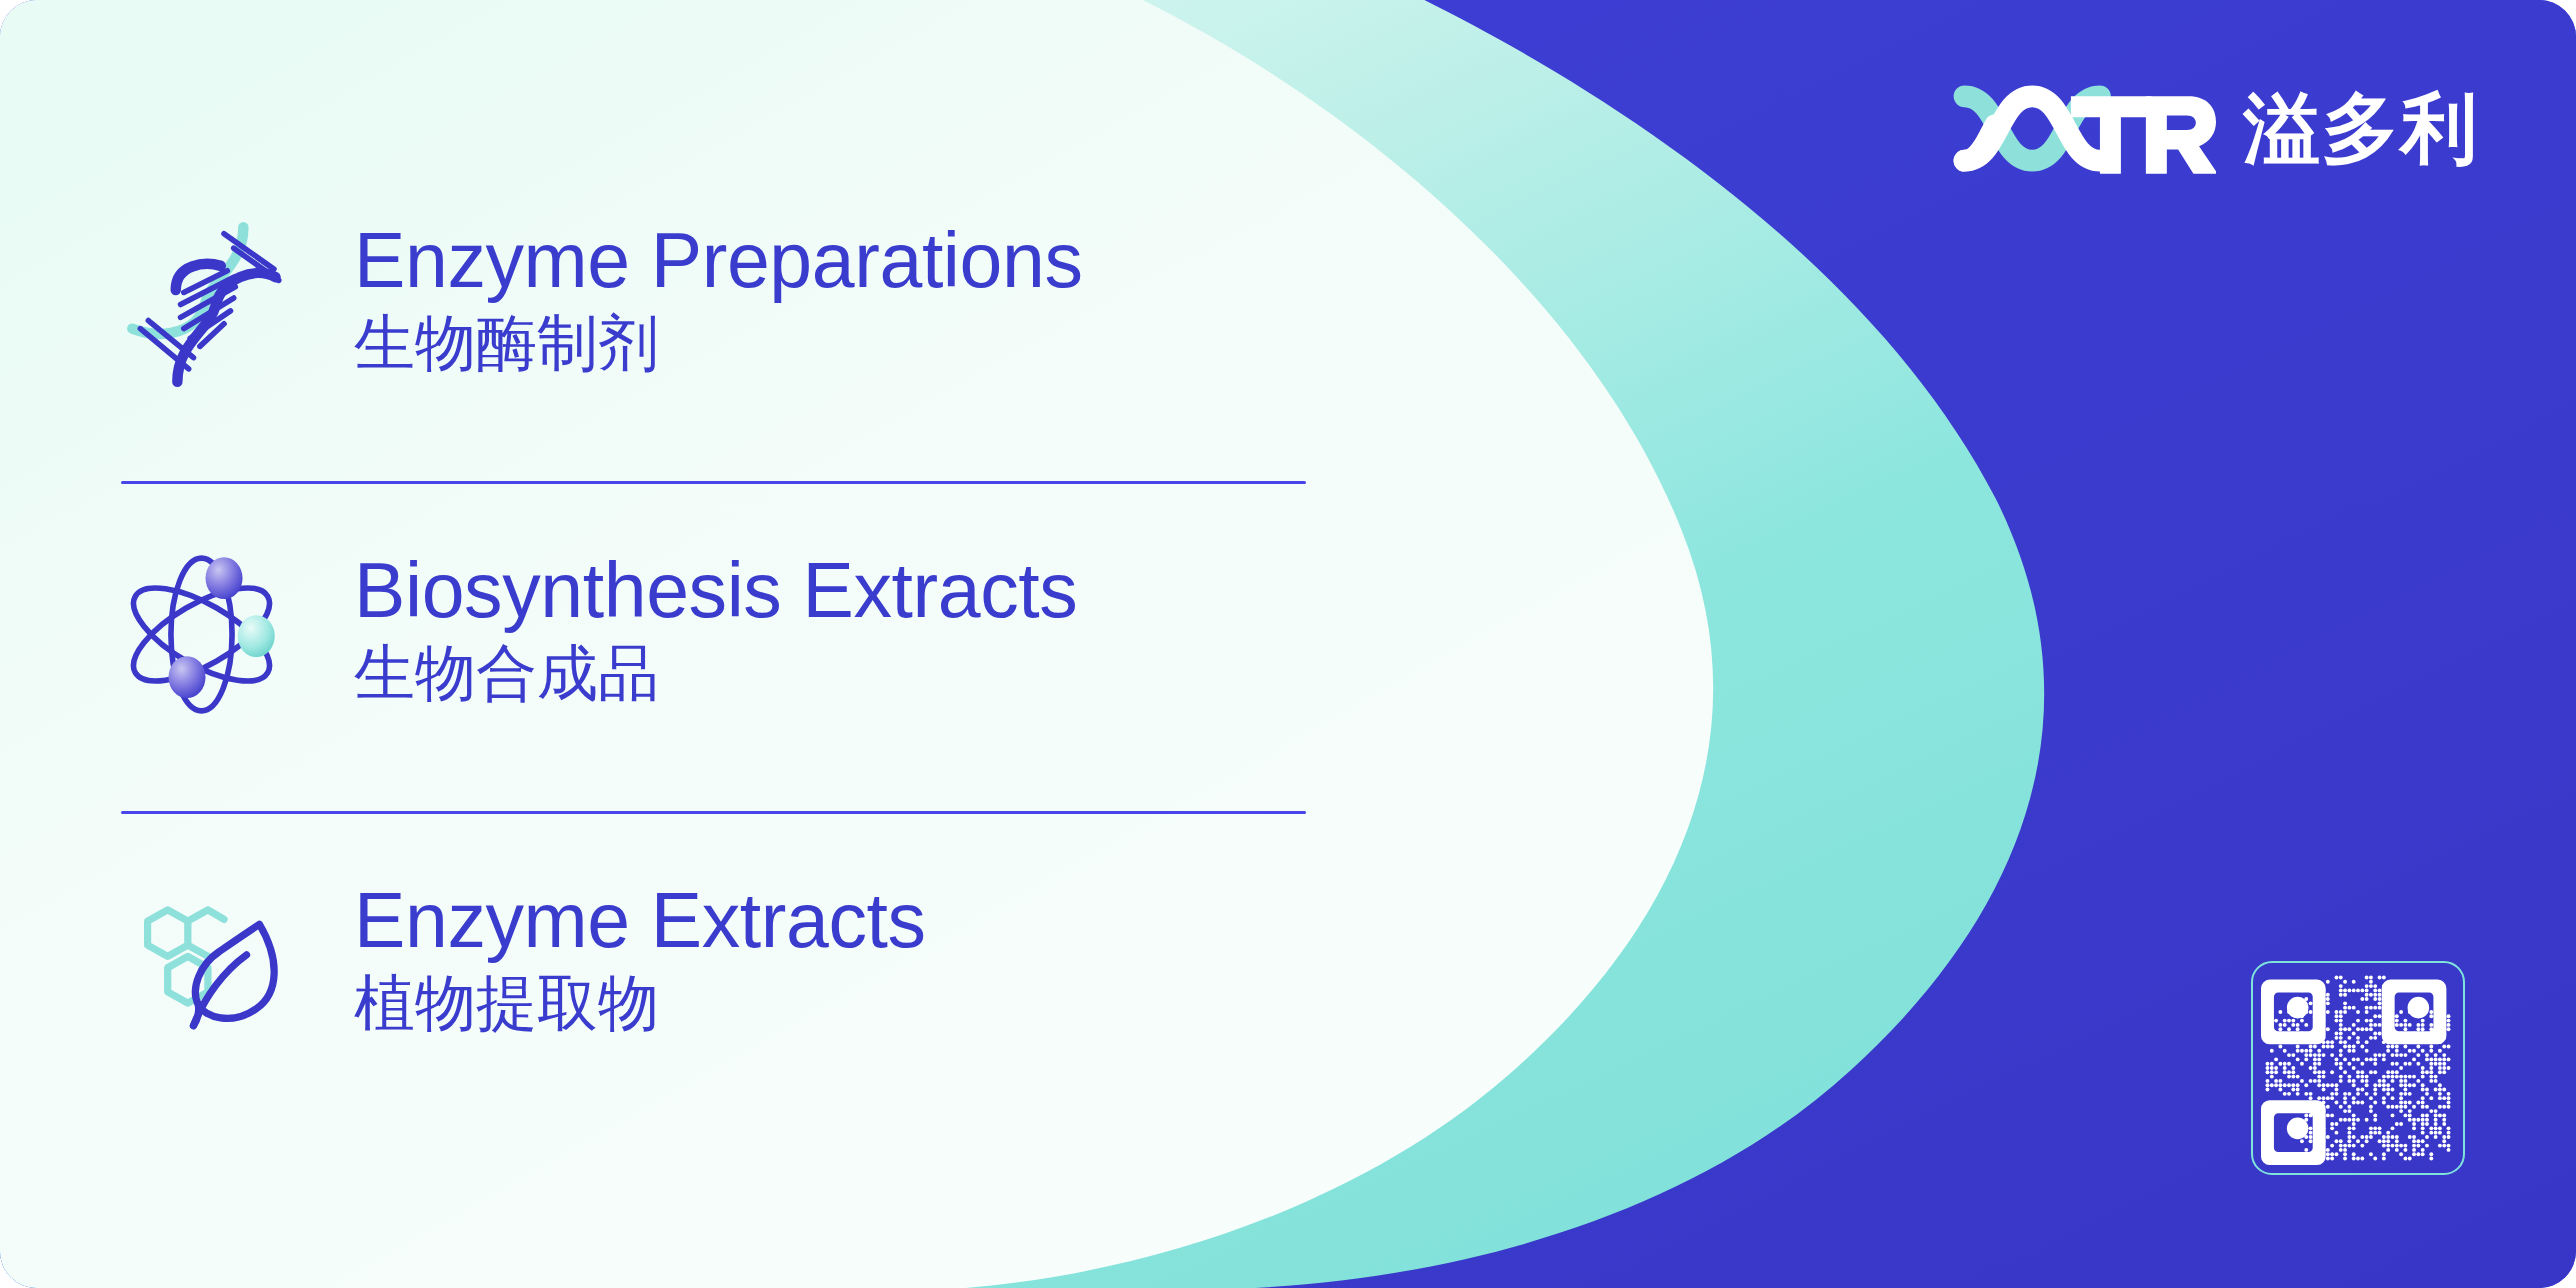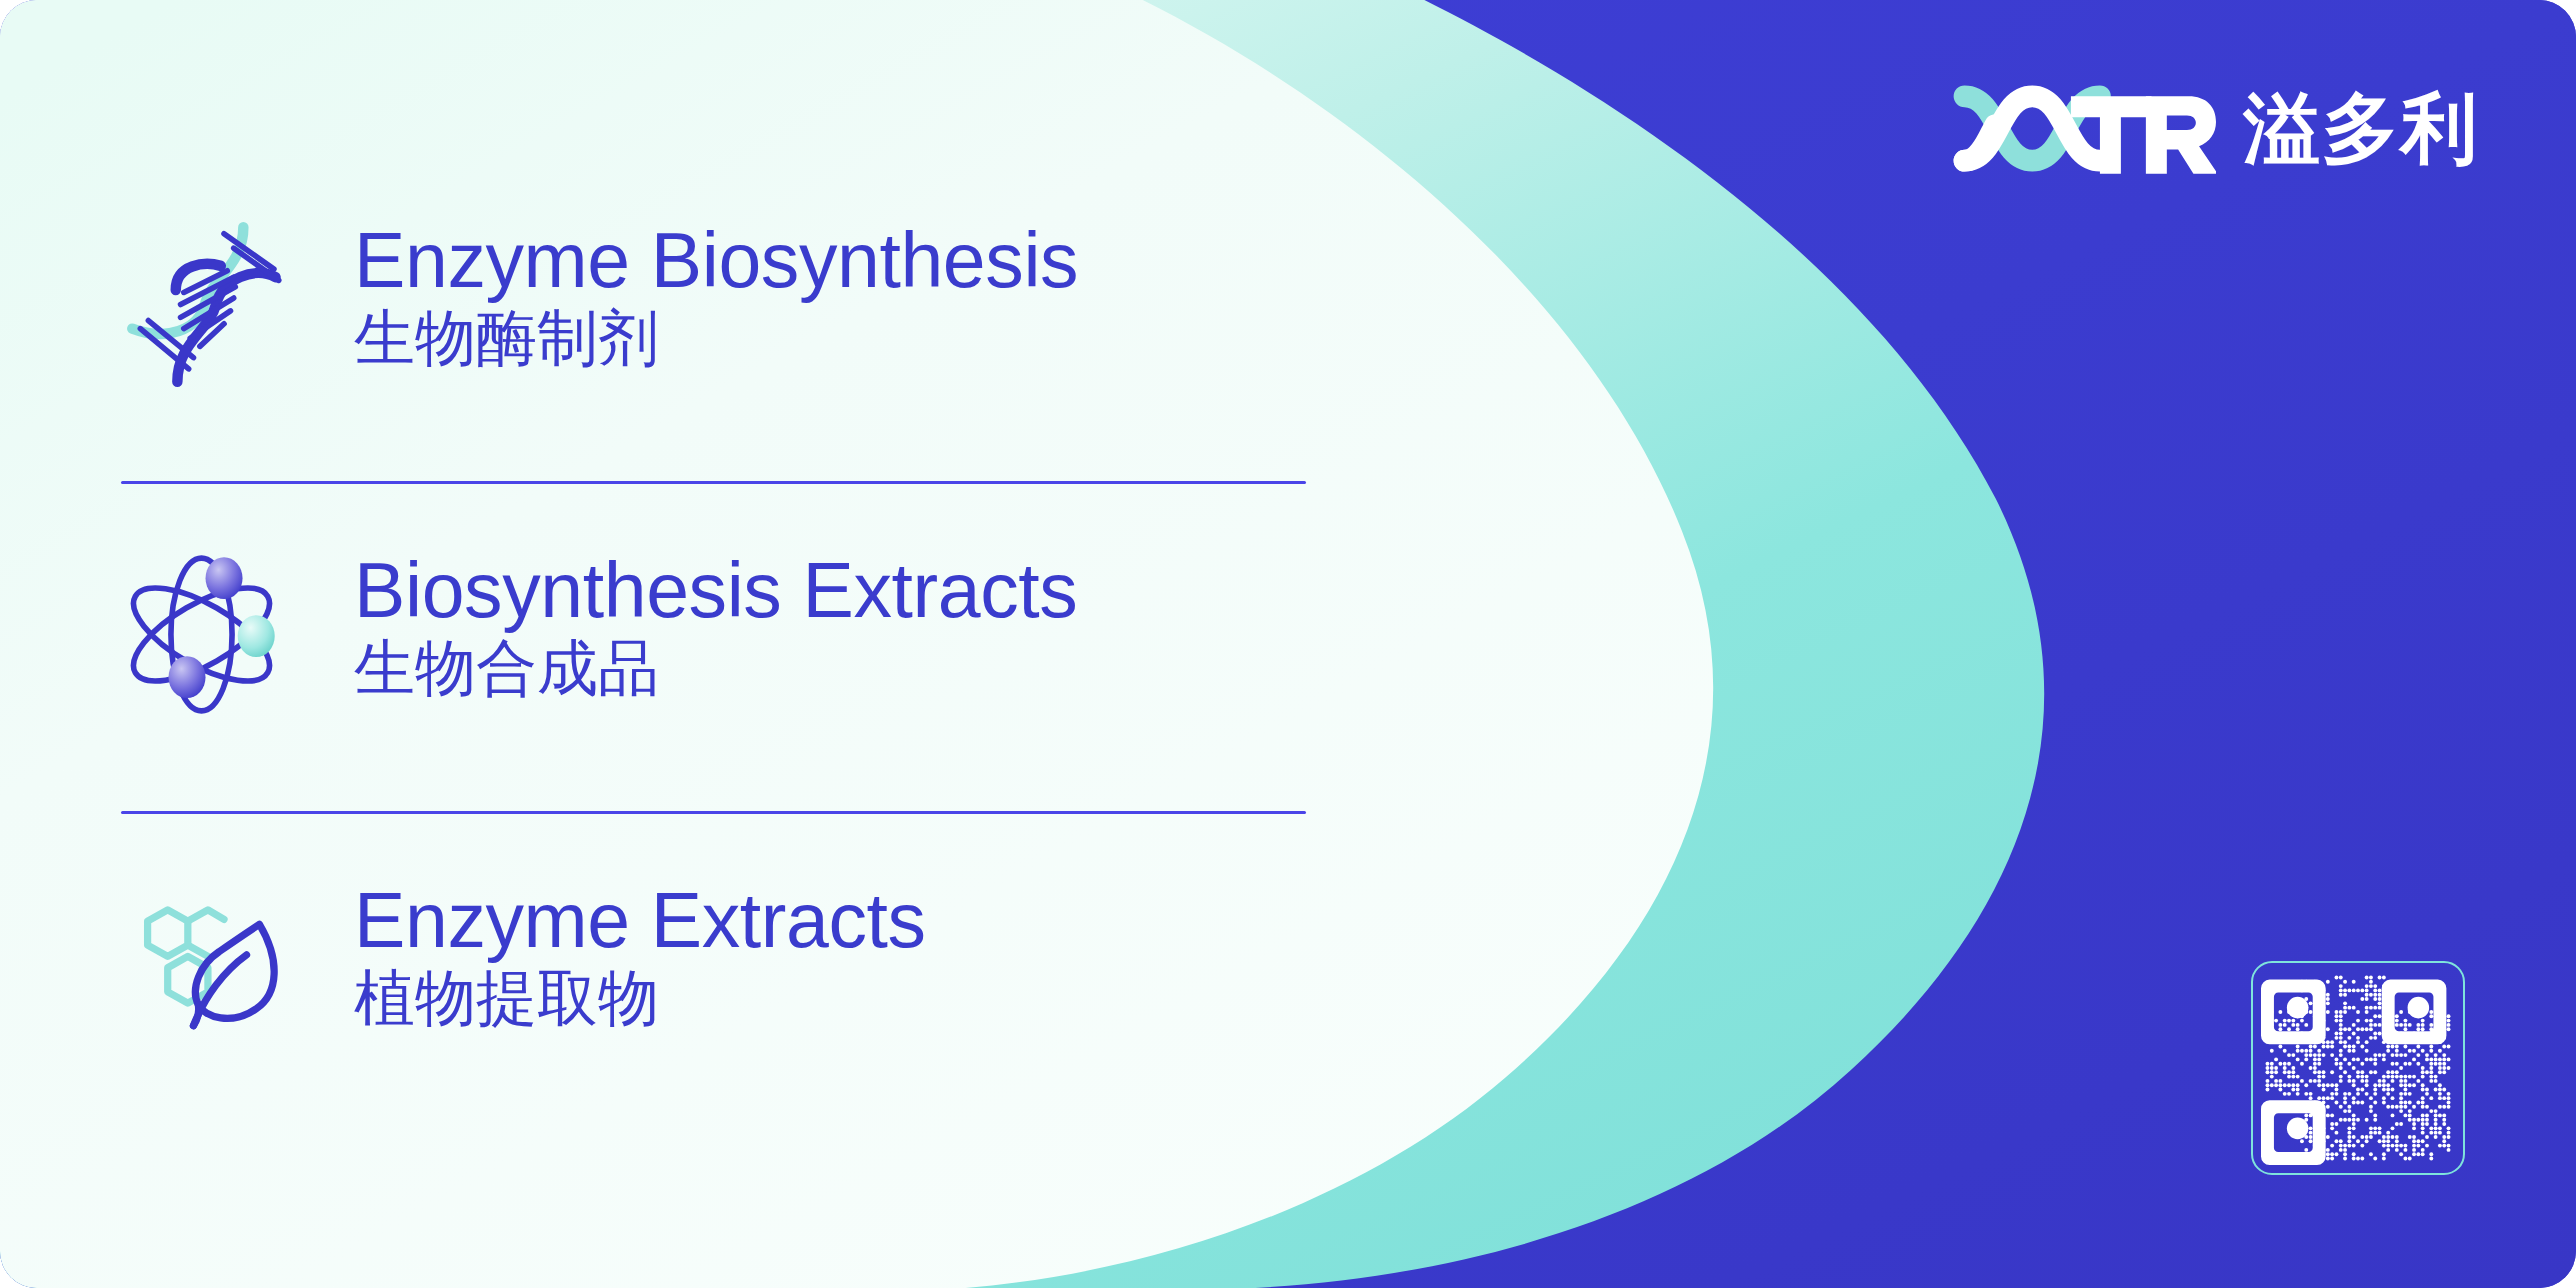--- a/index.html
+++ b/index.html
@@ -52,21 +52,21 @@
     font-weight:400;
     letter-spacing:-0.4px;
     white-space:nowrap;
   }
   .title-cn{
     font-size:61px;
     line-height:1.45;
     color:#3a3ccd;
     font-weight:400;
     white-space:nowrap;
-    font-family:Liberation Mono, monospace;
+    font-family:Liberation Sans, sans-serif;
   }
 
   .divider{
     position:absolute;
     left:121px;
     width:1185px;
     height:3.2px;
     background:#4a45e8;
     border-radius:1.6px;
   }
@@ -191,21 +191,21 @@
 
             <path d="M24 140 L84 190" stroke="#3a37c9" stroke-width="7"></path>
             <path d="M34 130 L90 176" stroke="#3a37c9" stroke-width="7"></path>
 
             <path d="M68 92 C 68 60 104 56 124 62" stroke="#3a37c9" stroke-width="13"></path>
             <path d="M72 140 C 72 172 104 178 118 170" stroke="#3a37c9" stroke-width="13" opacity="0"></path>
           </g>
         </svg>
       </div>
       <div class="texts">
-        <div class="title-en">Enzyme Biosynthesis</div>
+        <div class="title-en">Enzyme Preparations</div>
         <div class="title-cn">生物酶制剂</div>
       </div>
     </div>
 
     <div class="divider divider-1"></div>
 
     <div class="row row-2">
       <div class="icon-wrap">
         <svg viewBox="0 0 200 220" fill="none">
           <defs>

